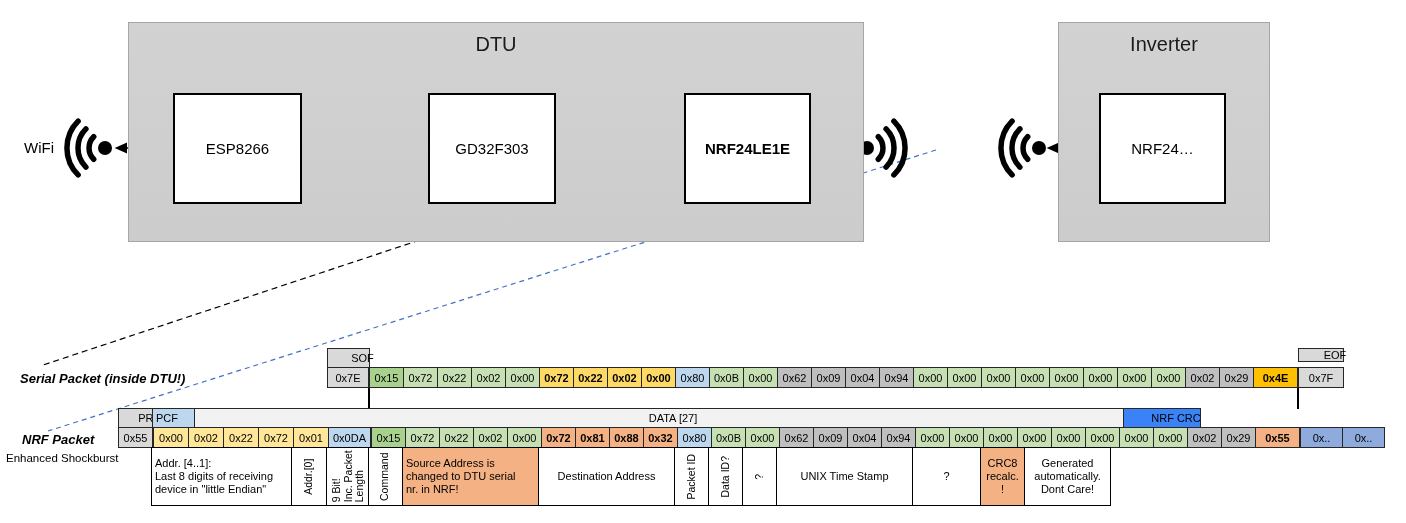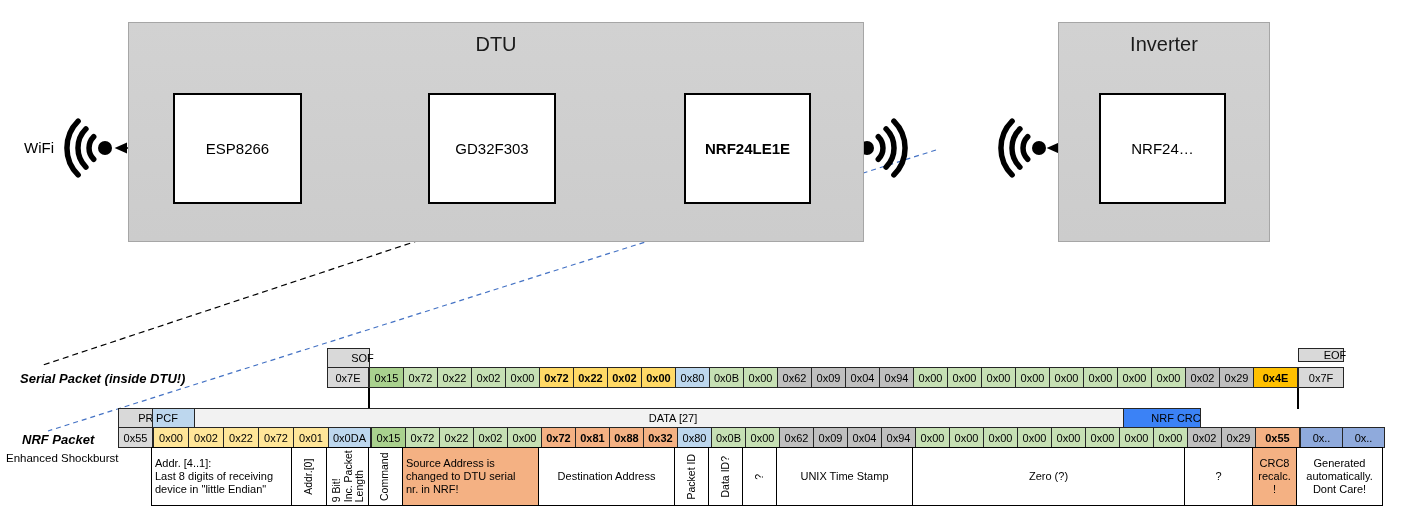--- a/index.html
+++ b/index.html
@@ -170,21 +170,20 @@
 Length</span></div>
       <div class="ann" style="width: 35px; background: rgb(255, 255, 255);"><span class="vt">Command</span></div>
       <div class="ann left" style="width: 137px; background: rgb(244, 177, 131);">Source Address is
 changed to DTU serial
 nr. in NRF!</div>
       <div class="ann" style="width: 137px; background: rgb(255, 255, 255);">Destination Address</div>
       <div class="ann" style="width: 35px; background: rgb(255, 255, 255);"><span class="vt">Packet ID</span></div>
       <div class="ann" style="width: 35px; background: rgb(255, 255, 255);"><span class="vt">Data ID?</span></div>
       <div class="ann" style="width: 35px; background: rgb(255, 255, 255);"><span class="vt">?</span></div>
       <div class="ann" style="width: 137px; background: rgb(255, 255, 255);">UNIX Time Stamp</div>
-      <div class="ann" style="width: 273px; background: rgb(255, 255, 255);">Zero (?)</div>
       <div class="ann" style="width: 69px; background: rgb(255, 255, 255);">?</div>
       <div class="ann" style="width: 45px; background: rgb(244, 177, 131);">CRC8
 recalc.
 !</div>
       <div class="ann" style="width: 87px; background: rgb(255, 255, 255);">Generated
 automatically.
 Dont Care!</div>
     </div>
 
 </div>

